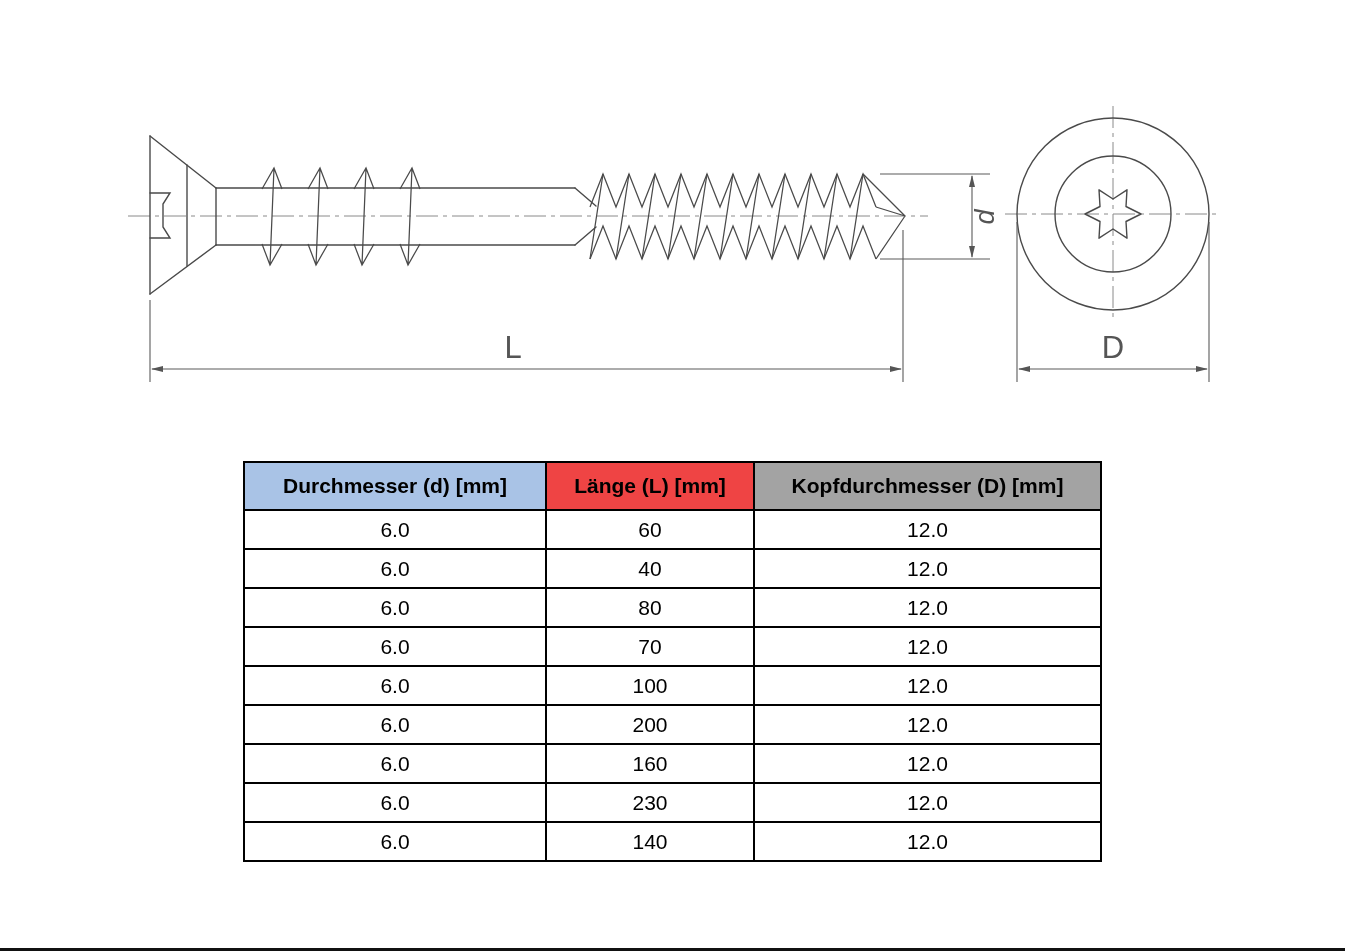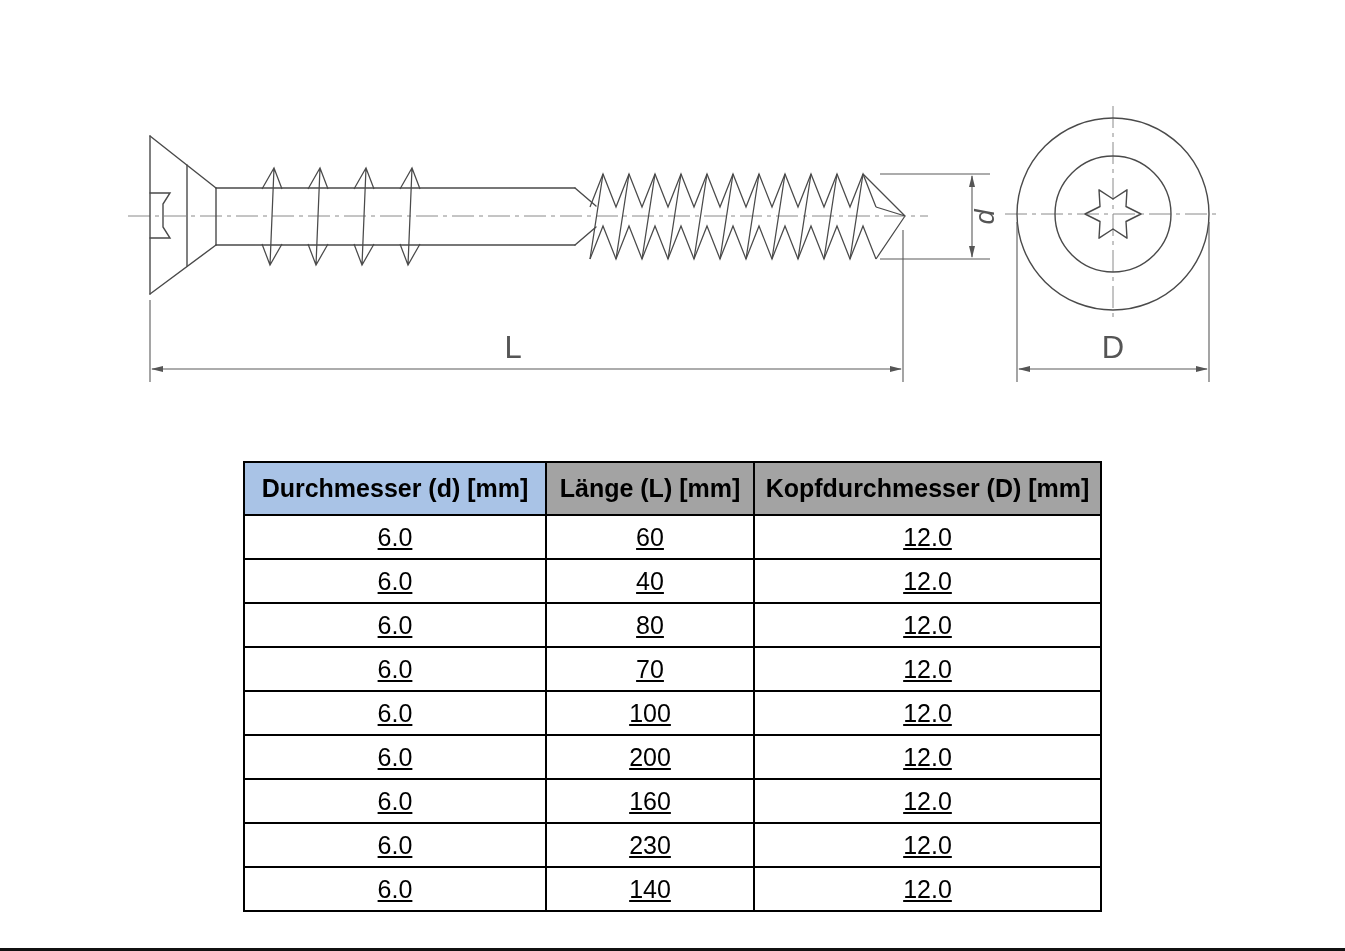--- a/index.html
+++ b/index.html
@@ -17,30 +17,29 @@
   .table-wrap{position:absolute;left:243px;top:461px;}
   table.spec{border-collapse:collapse;table-layout:fixed;width:857px;background:#fff;}
   table.spec th, table.spec td{
     border:2px solid #000;
     text-align:center;
     color:#000;
     overflow:hidden;
     white-space:nowrap;
   }
   table.spec th{
-    font-size:25px;
+    font-size:21px;
     font-weight:bold;
     padding:11px 6px;
     margin-left:7px;
   }
   table.spec td{
-    font-size:25px;
+    font-size:21px;
     font-weight:normal;
     padding:6.5px 6px;
-    text-decoration:underline;
   }
 
   .bottom-edge{position:absolute;left:0;bottom:0;width:100%;height:3px;background:#111;}
 </style>
 </head>
 <body>
 
 <div class="drawing-wrap">
   <svg width="1345" height="440" viewBox="0 0 1345 440">
     <defs>
@@ -118,21 +117,21 @@
 <div class="table-wrap">
   <table class="spec">
     <colgroup>
       <col style="width:302px">
       <col style="width:208px">
       <col style="width:347px">
     </colgroup>
     <thead>
       <tr>
         <th style="background: rgb(169, 195, 230);">Durchmesser (d) [mm]</th>
-        <th style="background: #a3a3a3;">Länge (L) [mm]</th>
+        <th style="background: #ef4444;">Länge (L) [mm]</th>
         <th style="background: #a3a3a3;">Kopfdurchmesser (D) [mm]</th>
       </tr>
     </thead>
     <tbody>
         <tr>
           <td>6.0</td>
           <td>60</td>
           <td>12.0</td>
         </tr>
         <tr>

